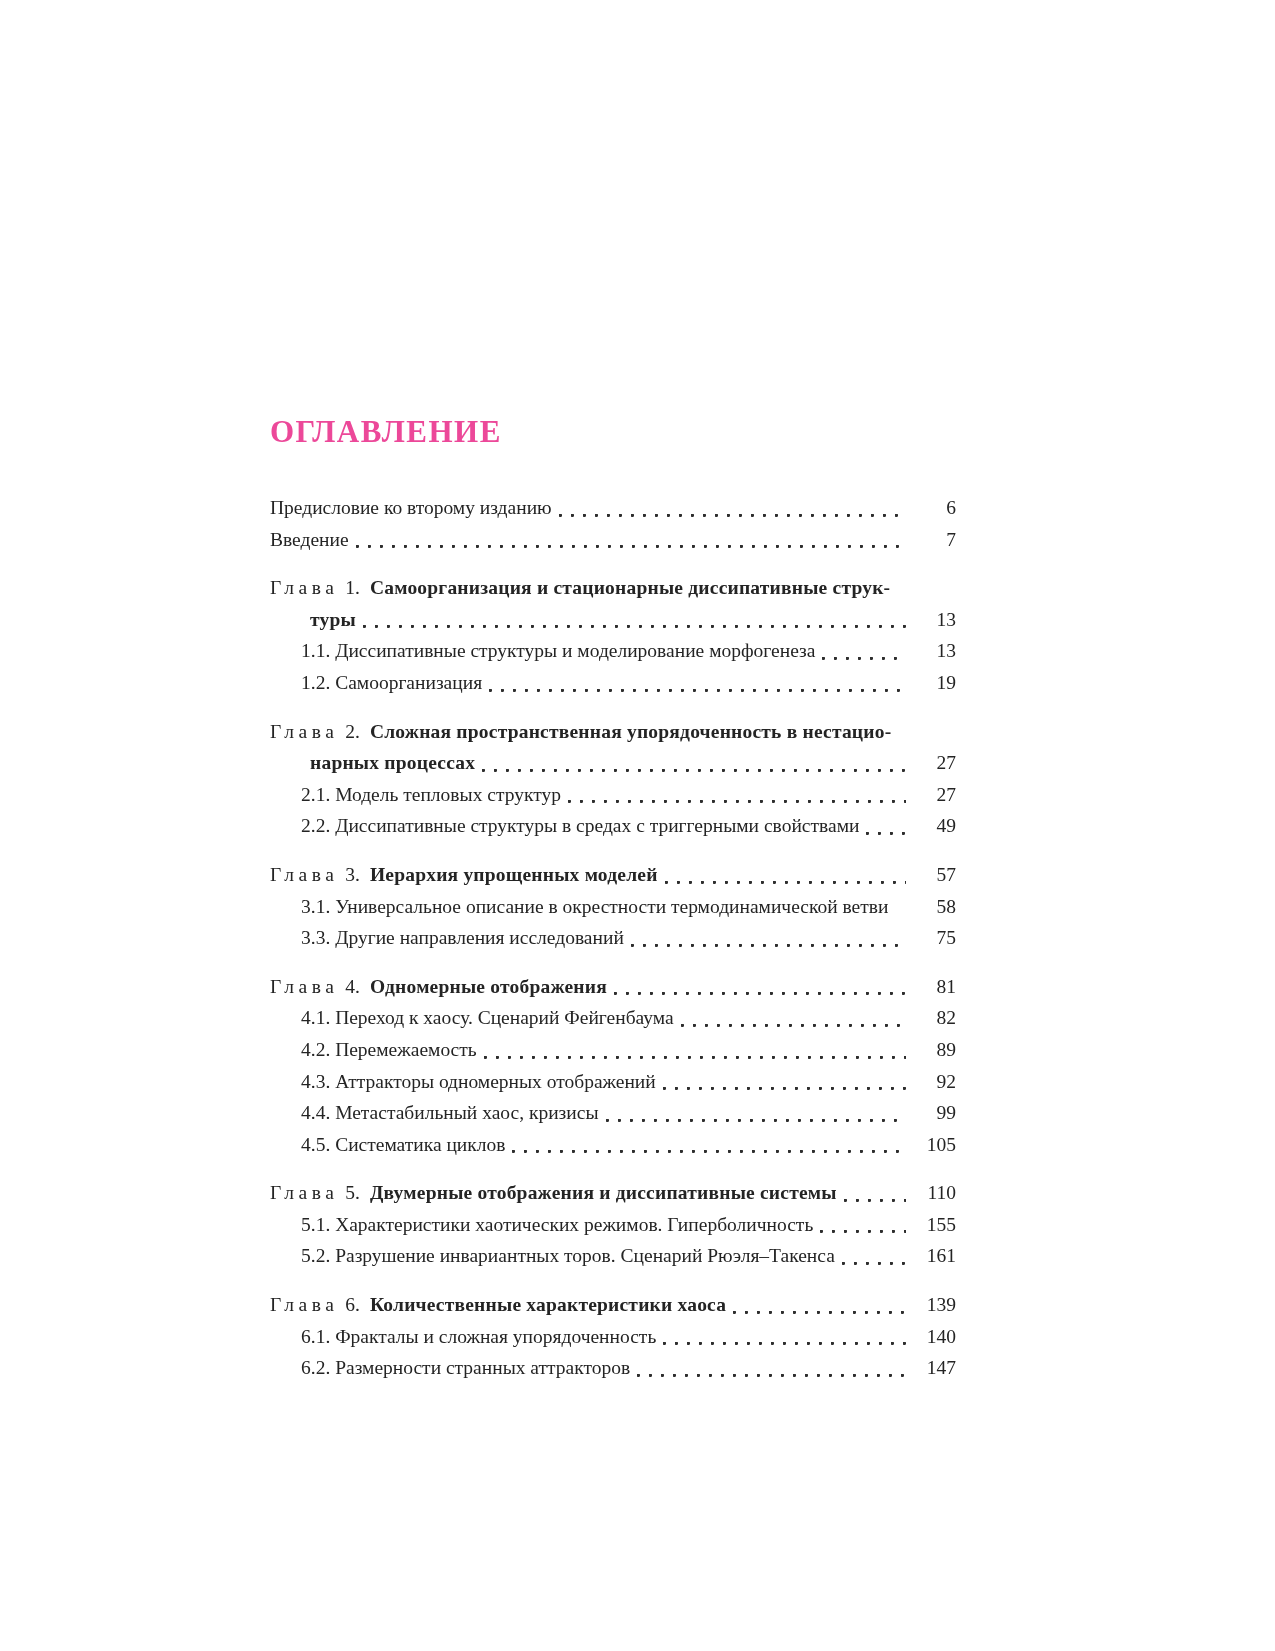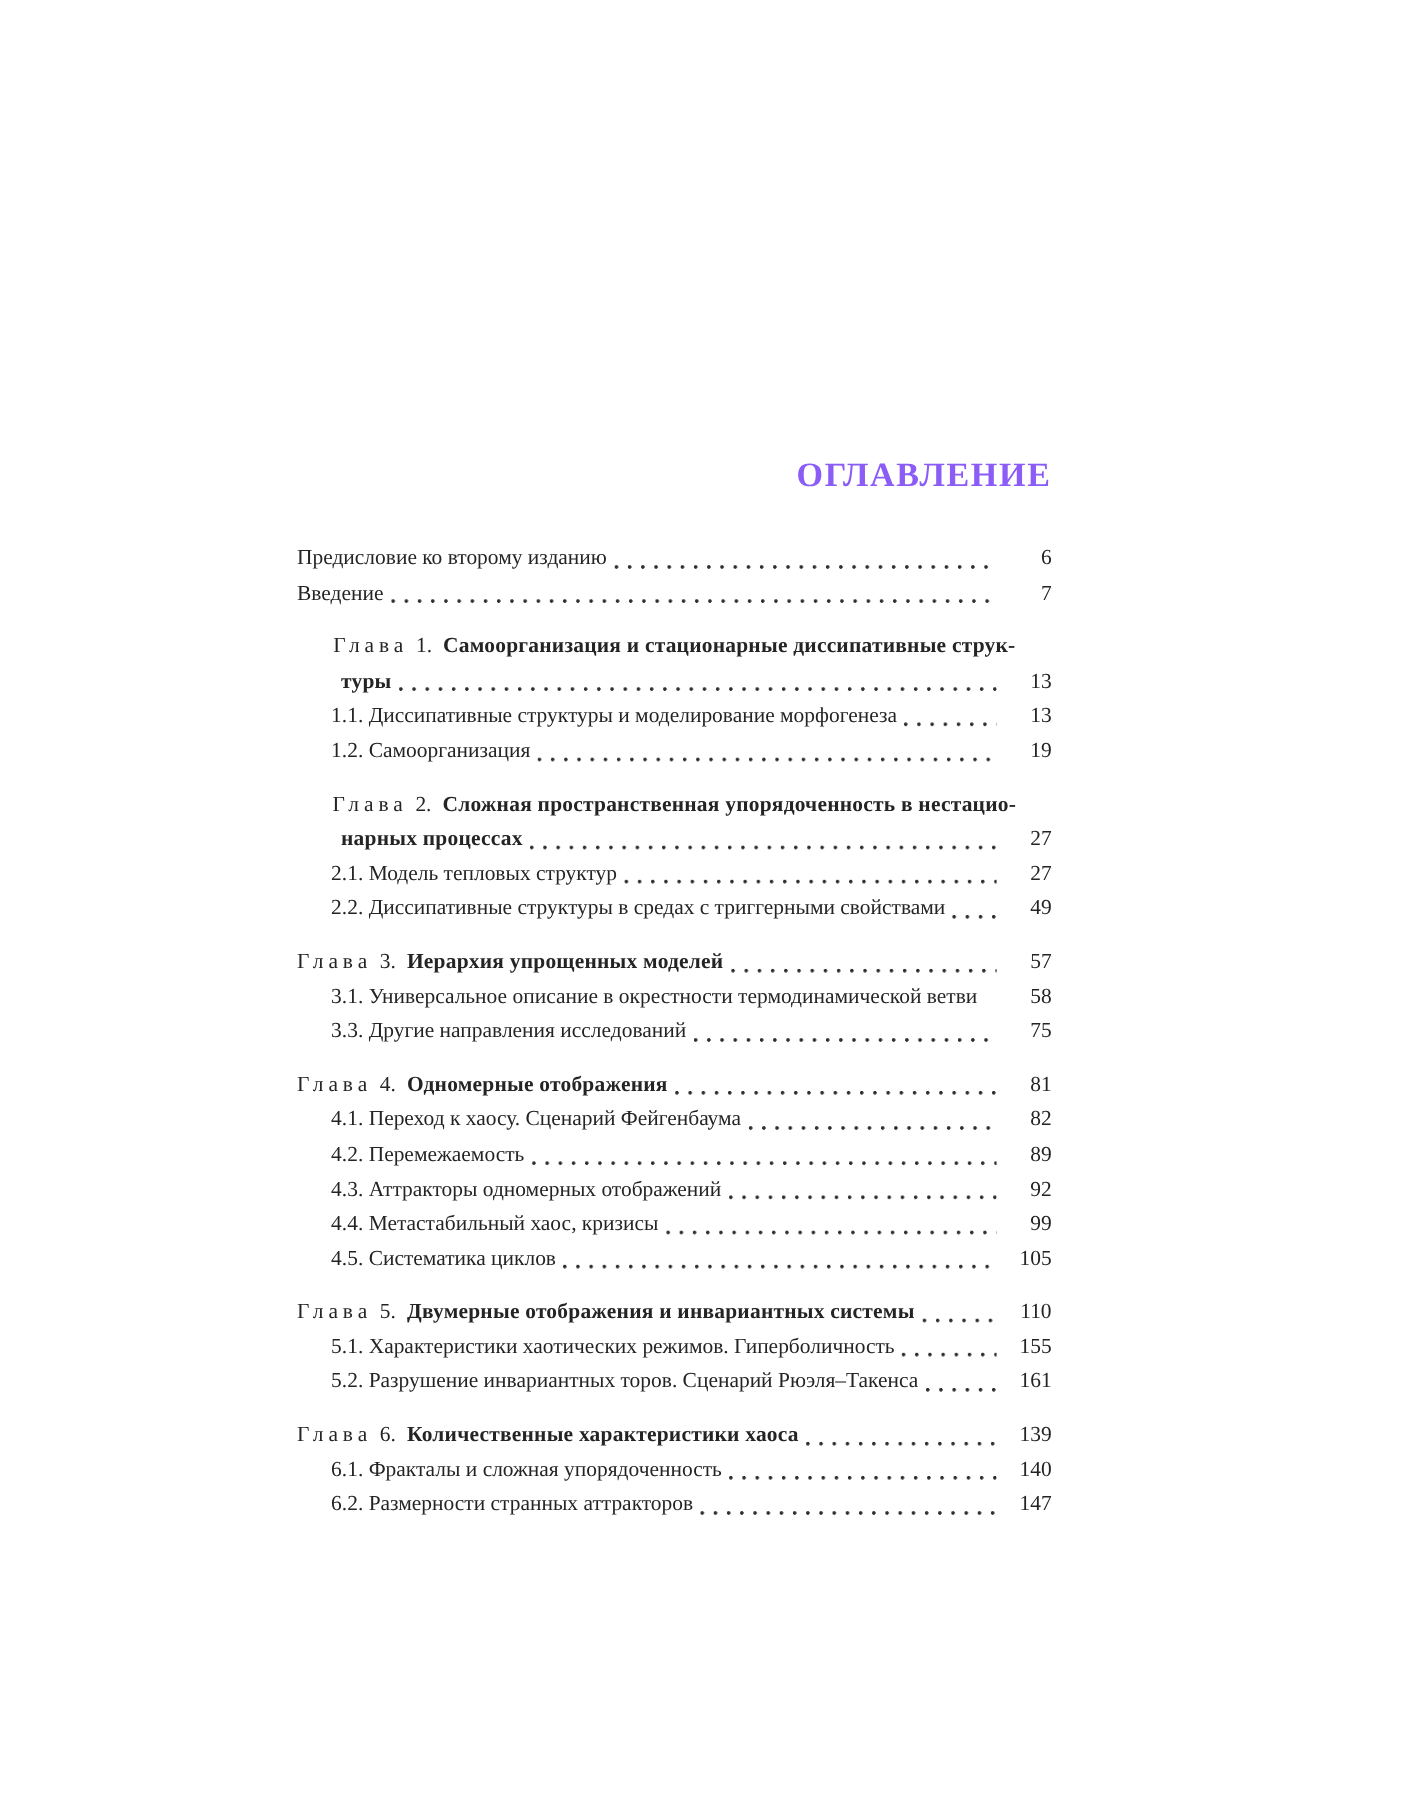--- a/index.html
+++ b/index.html
@@ -19,33 +19,32 @@
   .content {
     position: absolute;
     left: 270px;
     top: 414px;
     width: 686px;
   }
   .doc-title {
     font-size: 31px;
     font-weight: bold;
     letter-spacing: 1.5px;
-    text-align: right;
-    color: #8b5cf6;
+    text-align: left;
+    color: #ec4899;
     margin: 0 0 42px 0;
   }
   .group { margin-top: 17px; }
   .group.first { margin-top: 0; }
   .row {
     display: flex;
     align-items: baseline;
     font-size: 19.5px;
     line-height: 31.6px;
     white-space: nowrap;
-    justify-content: center;
   }
   .row .label { flex: 0 1 auto; min-width: 0; }
   .indent-section { padding-left: 31px; }
   .indent-cont { padding-left: 40px; }
   .chapter-word { letter-spacing: 4.5px; margin-right: 7px; }
   .chapter-num { margin-right: 10px; }
   .bold { font-weight: bold; letter-spacing: 0.2px; }
   .dots {
     flex: 1 1 auto;
     min-width: 6px;
@@ -177,21 +176,21 @@
           <div class="row indent-section">
             <span class="label">4.5. Систематика циклов</span>
             <span class="dots"></span>
             <span class="pagenum">105</span>
           </div>
         </div>
         <div class="group">
           <div class="row">
             <span class="chapter-word">Глава</span>
             <span class="chapter-num">5.</span>
-            <span class="label bold">Двумерные отображения и инвариантных системы</span>
+            <span class="label bold">Двумерные отображения и диссипативные системы</span>
             <span class="dots"></span>
             <span class="pagenum">110</span>
           </div>
           <div class="row indent-section">
             <span class="label">5.1. Характеристики хаотических режимов. Гиперболичность</span>
             <span class="dots"></span>
             <span class="pagenum">155</span>
           </div>
           <div class="row indent-section">
             <span class="label">5.2. Разрушение инвариантных торов. Сценарий Рюэля–Такенса</span>

